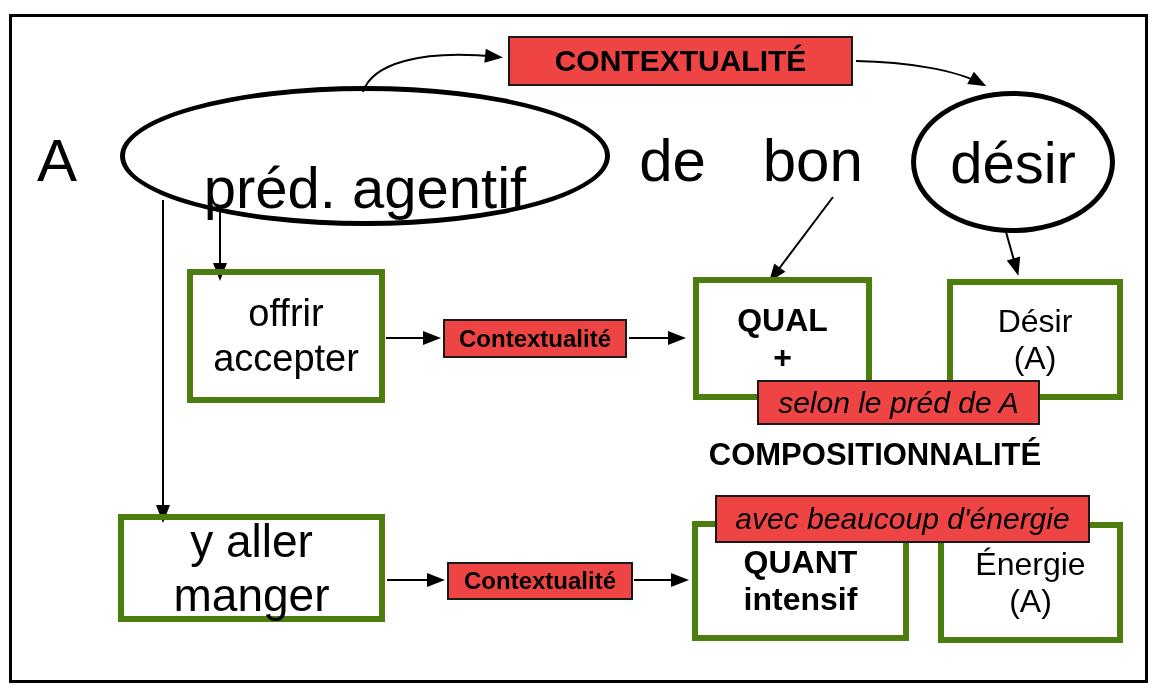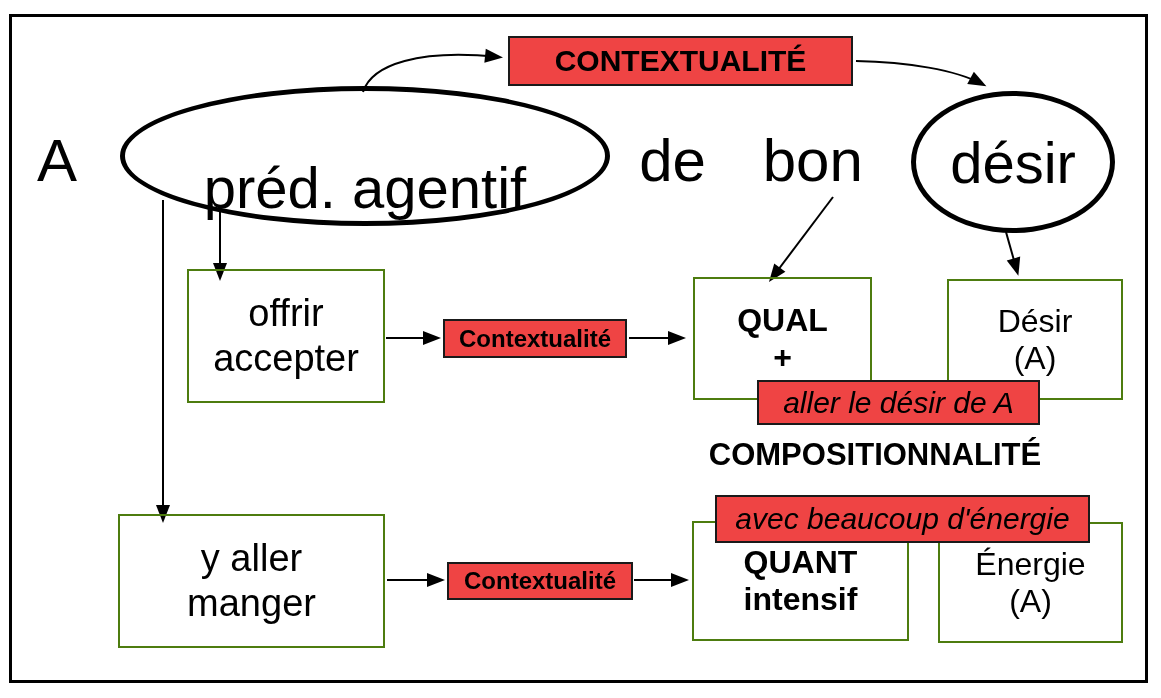--- a/index.html
+++ b/index.html
@@ -5,21 +5,21 @@
   html,body{margin:0;padding:0;background:#fff;}
   #canvas{
     position:relative;width:1161px;height:698px;background:#fff;overflow:hidden;
     font-family:"Liberation Sans","DejaVu Sans",sans-serif;color:#000;
   }
   .abs{position:absolute;box-sizing:border-box;}
   #outer-border{left:9px;top:14px;width:1139px;height:669px;border:3px solid #000;z-index:0;}
   #arrow-layer{left:0;top:0;width:1161px;height:698px;z-index:1;pointer-events:none;}
   .ellipse{border:5px solid #000;border-radius:50%;display:flex;align-items:center;justify-content:center;z-index:2;background:transparent;}
   .sent{display:flex;align-items:center;justify-content:center;font-size:60px;z-index:2;}
-  .nodebox{border:2px solid #4d7c0f;display:flex;align-items:center;justify-content:center;text-align:center;z-index:2;background:transparent;}
+  .nodebox{border:6px solid #4d7c0f;display:flex;align-items:center;justify-content:center;text-align:center;z-index:2;background:transparent;}
   .whitebox{border:2px solid #1a1a1a;display:flex;align-items:center;justify-content:center;text-align:center;z-index:3;background:#ef4444;}
   .pre{white-space:pre-line;}
   .bold{font-weight:bold;}
   .italic{font-style:italic;}
 
   
   #sentence-subject{left:22px;top:116px;width:70px;height:88px;}
   #pred-ellipse{left:120px;top:86px;width:490px;height:140px;font-size:58px;align-items:flex-end;}
   #sentence-middle{left:636px;top:116px;width:230px;height:88px;white-space:pre;word-spacing:40px;}
   #coeur-ellipse{left:911px;top:91px;width:204px;height:142px;font-size:58px;}
@@ -29,21 +29,21 @@
 
   
   #offrir-box{left:187px;top:269px;width:198px;height:134px;font-size:38px;line-height:1.18;}
   #contextualite-qual{left:443px;top:319px;width:184px;height:39px;font-size:24px;}
   #qual-box{left:693px;top:277px;width:179px;height:123px;font-size:32px;line-height:1.15;}
   #desir-box{left:947px;top:279px;width:176px;height:121px;font-size:32px;line-height:1.15;}
   #selon-box{left:757px;top:380px;width:283px;height:45px;font-size:30px;}
   #compositionnalite{left:676px;top:436px;width:398px;height:38px;font-size:31px;display:flex;align-items:center;justify-content:center;z-index:2;}
 
   
-  #yaller-box{left:118px;top:514px;width:267px;height:134px;font-size:38px;line-height:1.18;}
+  #yaller-box{left:118px;top:514px;width:267px;height:108px;font-size:46px;line-height:1.18;}
   #contextualite-quant{left:447px;top:562px;width:186px;height:38px;font-size:24px;}
   #quant-box{left:692px;top:521px;width:217px;height:120px;font-size:32px;line-height:1.15;}
   #energie-box{left:938px;top:522px;width:185px;height:121px;font-size:32px;line-height:1.15;}
   #avec-box{left:715px;top:495px;width:375px;height:48px;font-size:30px;font-style:italic;}
 </style>
 </head>
 <body>
 
 <div id="canvas">
 
@@ -87,21 +87,21 @@
 accepter</div>
 
   <div class="abs whitebox bold" id="contextualite-qual">Contextualité</div>
 
   <div class="abs nodebox pre bold" id="qual-box">QUAL
 +</div>
 
   <div class="abs nodebox pre" id="desir-box">Désir
 (A)</div>
 
-  <div class="abs whitebox italic" id="selon-box">aller le désir de A</div>
+  <div class="abs whitebox italic" id="selon-box">selon le préd de A</div>
 
   <div class="abs bold" id="compositionnalite">COMPOSITIONNALITÉ</div>
 
   <div class="abs nodebox pre" id="yaller-box">y aller
 manger</div>
 
   <div class="abs whitebox bold" id="contextualite-quant">Contextualité</div>
 
   <div class="abs nodebox pre bold" id="quant-box">QUANT
 intensif</div>

